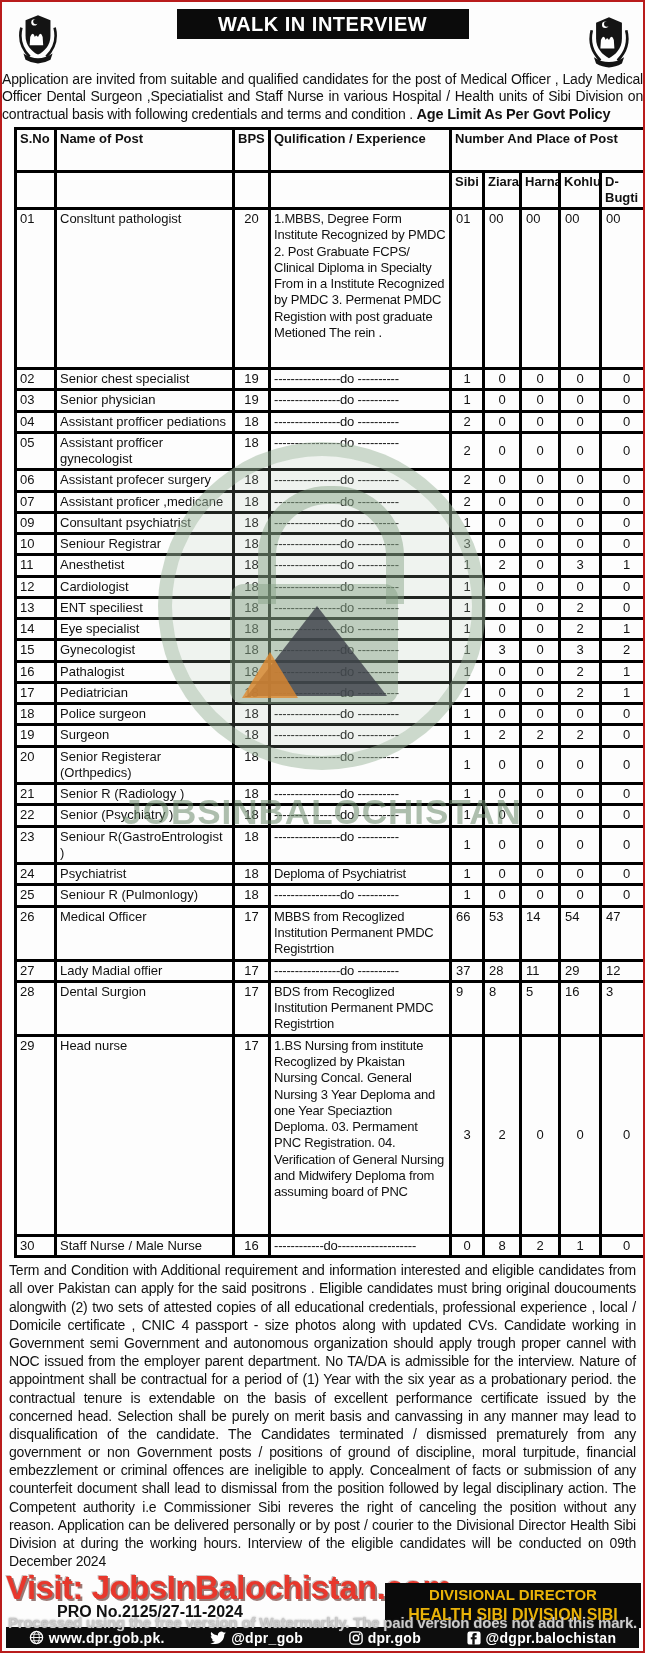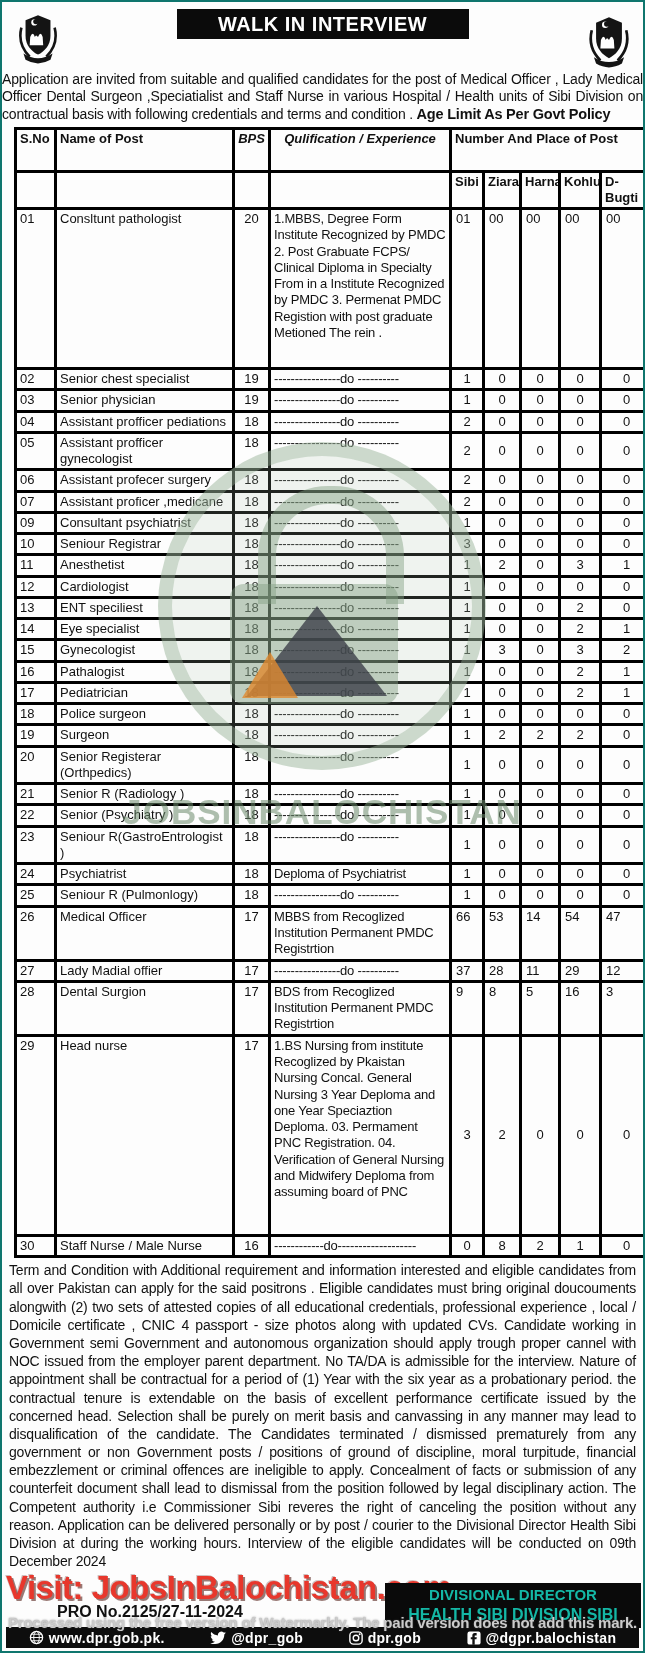--- a/index.html
+++ b/index.html
@@ -1,35 +1,35 @@
 <!DOCTYPE html>
 <html><head>
 <meta charset="utf-8">
 <style>
   html,body{margin:0;padding:0;background:#9a9a9a;}
   .page{position:relative;width:645px;height:1653px;background:#fdfdfd;margin:0 auto;
         font-family:"Liberation Sans",sans-serif;color:#111;box-sizing:border-box;
-        border:2px solid #0f766e;overflow:hidden;}
+        border:2px solid #b91c1c;overflow:hidden;}
   
   .hdr{position:relative;height:60px;}
   .logo{position:absolute;top:2px;}
   .logo.left{left:14px;}
   .logo.right{right:10px;top:4px;}
   .titlebar{margin:7px auto 0;width:292px;height:30px;background:#0b0b0b;color:#fff;
             display:flex;align-items:center;justify-content:center;
             font-size:20px;font-weight:bold;letter-spacing:.5px;}
   .intro{margin:2px 0 3px;font-size:14px;line-height:1.24;text-align:justify;
          letter-spacing:-.2px;}
   .intro b{font-size:14.5px;}
   
   table.grid{border-collapse:collapse;margin:0 12px;width:637px;table-layout:fixed;}
   table.grid th,table.grid td{border:3px solid #000;padding:1px 3px;vertical-align:top;
          font-size:13px;line-height:1.25;overflow:hidden;}
   th.h{font-size:14.5px;font-weight:bold;text-align:left;height:38px;padding:3px 4px;}
-  th.h.bpsh,th.h.qualh{text-align:center;font-style:italic;}
+  th.h.bpsh,th.h.qualh{text-align:left;}
   th.sub{height:18px;font-size:13.5px;font-weight:bold;text-align:left;padding:1px 2px;}
   td.sno{padding-left:6px;font-size:13.5px;}
   td.bps{text-align:center;font-size:13.5px;}
   td.qual{letter-spacing:-.2px;}
   td.cnt{font-size:13.5px;}
   td.cnt.c{text-align:center;vertical-align:middle;}
   td.cnt.l{text-align:left;vertical-align:top;padding-left:4px;}
   
   .terms{margin:3px 7px 0;font-size:14px;line-height:1.3;text-align:justify;
          letter-spacing:-.2px;min-height:330px;}
@@ -51,21 +51,21 @@
   .wm-ribbon{margin-top:-44px;text-align:center;color:rgba(80,130,80,.6);
              font-weight:bold;font-size:13px;letter-spacing:3px;position:relative;}
   .wm-name{margin:22px 0 0 -38px;width:436px;text-align:center;font-size:35px;
            font-weight:bold;color:rgba(108,138,108,.55);letter-spacing:1px;}
   
   .visit{position:absolute;left:4px;bottom:44px;font-size:33px;font-weight:bold;
          color:#e8372c;letter-spacing:-.5px;z-index:4;
          text-shadow:2px 2px 0 rgba(70,12,6,.55),-1px -1px 0 rgba(70,12,6,.25);}
   .pro{position:absolute;left:55px;bottom:30px;font-size:16px;font-weight:bold;z-index:4;margin-top:48px;}
   .sigbox{position:absolute;left:383px;bottom:23px;width:256px;height:45px;background:#0a0a0a;
-          color:#14b8a6;text-align:center;font-weight:bold;z-index:4;padding-top:3px;
+          color:#eab308;text-align:center;font-weight:bold;z-index:4;padding-top:3px;
           box-sizing:border-box;}
   .sigbox .l1{font-size:15px;line-height:1.25;}
   .sigbox .l2{font-size:16px;line-height:1.25;}
   .wmly{position:absolute;left:0;bottom:20px;width:100%;text-align:center;font-size:15px;
         font-weight:bold;color:#cbcbcb;z-index:6;letter-spacing:-.2px;
         text-shadow:0 0 2px rgba(80,80,80,.7);}
   .bar{position:absolute;left:4px;right:4px;bottom:3px;height:21px;background:#0d0d0d;
        display:flex;align-items:center;justify-content:space-around;z-index:5;
        color:#fff;font-weight:bold;font-size:14px;letter-spacing:.3px;}
   .soc{display:inline-flex;align-items:center;gap:5px;}

